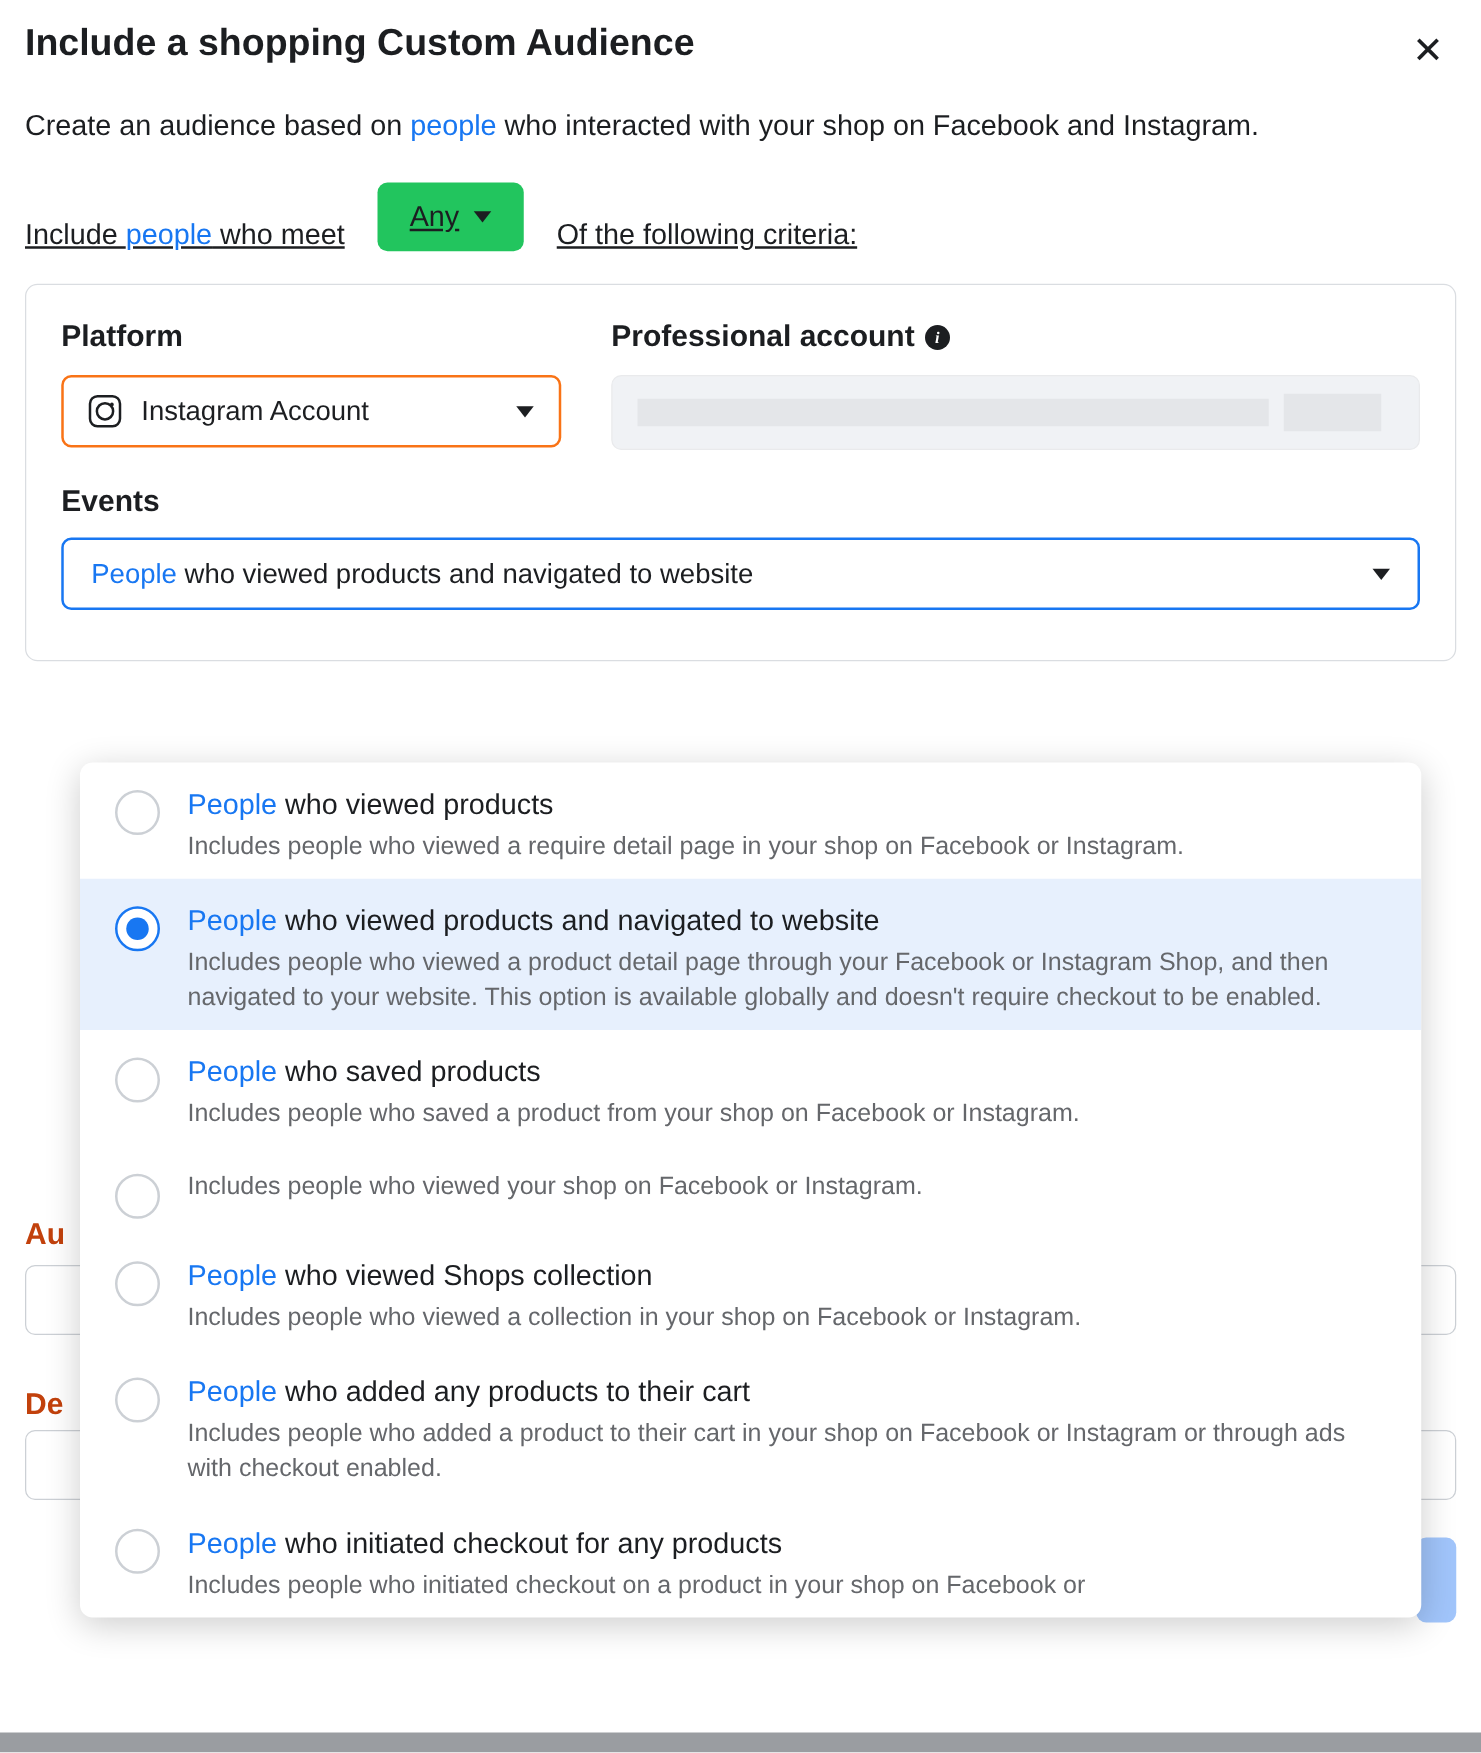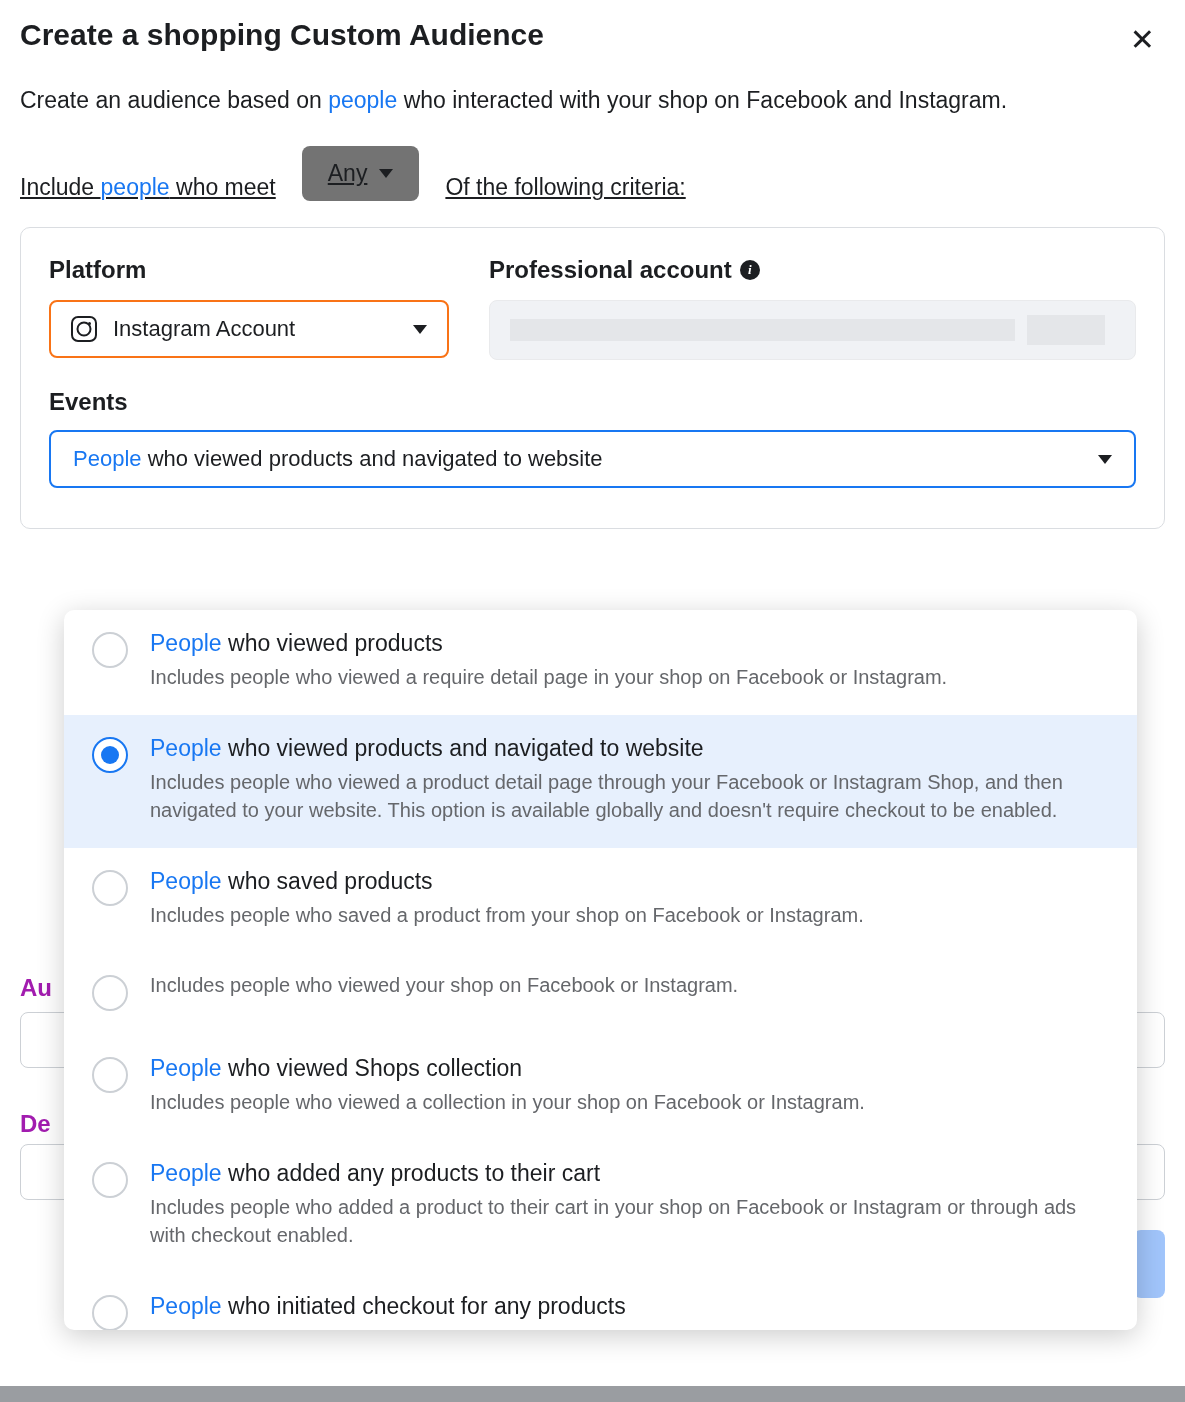--- a/index.html
+++ b/index.html
@@ -49,21 +49,21 @@
     font-size: 23px;
     margin-bottom: 26px;
     flex-wrap: wrap;
     text-decoration: underline;
   }
   .include-text1, .include-text2 { font-size: 23px; }
   .any-select {
     display: inline-flex;
     align-items: center;
     gap: 12px;
-    background: #737373;
+    background: #22c55e;
     border-radius: 8px;
     padding: 14px 26px;
     font-size: 23px;
     font-weight: 400;
     cursor: pointer;
   }
   .caret {
     display: inline-block;
     width: 0; height: 0;
     border-left: 7px solid transparent;
@@ -179,21 +179,21 @@
     cursor: pointer;
   }
   .events-select .caret { border-top-color: #1c1e21; }
 
   
   .behind-label {
     font-size: 24px;
     font-weight: 700;
     position: absolute;
     left: 20px;
-    color: #a21caf;
+    color: #c2410c;
     z-index: 0;
   }
   .behind-field {
     position: absolute;
     border: 1px solid #ccd0d5;
     border-radius: 8px;
     height: 56px;
     left: 20px; right: 20px;
     z-index: 0;
   }
@@ -222,21 +222,21 @@
   }
   .dd-scroll {
     max-height: 720px;
     overflow-y: auto;
   }
   .dd-scroll::-webkit-scrollbar { width: 10px; }
   .dd-scroll::-webkit-scrollbar-thumb { background: #bcc0c4; border-radius: 6px; }
   .option {
     display: flex;
     gap: 22px;
-    padding: 18px 28px 24px 28px;
+    padding: 18px 28px 12px 28px;
     cursor: pointer;
     align-items: flex-start;
   }
   .option.selected { background: #e7f0fd; }
   .radio {
     flex-shrink: 0;
     margin-top: 4px;
     width: 36px; height: 36px;
     border: 2px solid #ccd0d5;
     border-radius: 50%;
@@ -282,21 +282,21 @@
     height: 16px;
     background: #9a9da1;
   }
 </style>
 </head>
 <body>
 
 <div class="container" style="height:1402px;">
 
   <div class="header-row">
-    <h1 class="title">Create a shopping Custom Audience</h1>
+    <h1 class="title">Include a shopping Custom Audience</h1>
     <div class="close-x">✕</div>
   </div>
 
   <p class="intro">
     <span>Create an audience based on </span><span class="link-blue">people</span><span> who interacted with your shop on Facebook and Instagram.</span>
   </p>
 
   <div class="include-row">
     <span class="include-text1">
       <span>Include </span><span class="link-blue">people</span><span> who meet</span>

